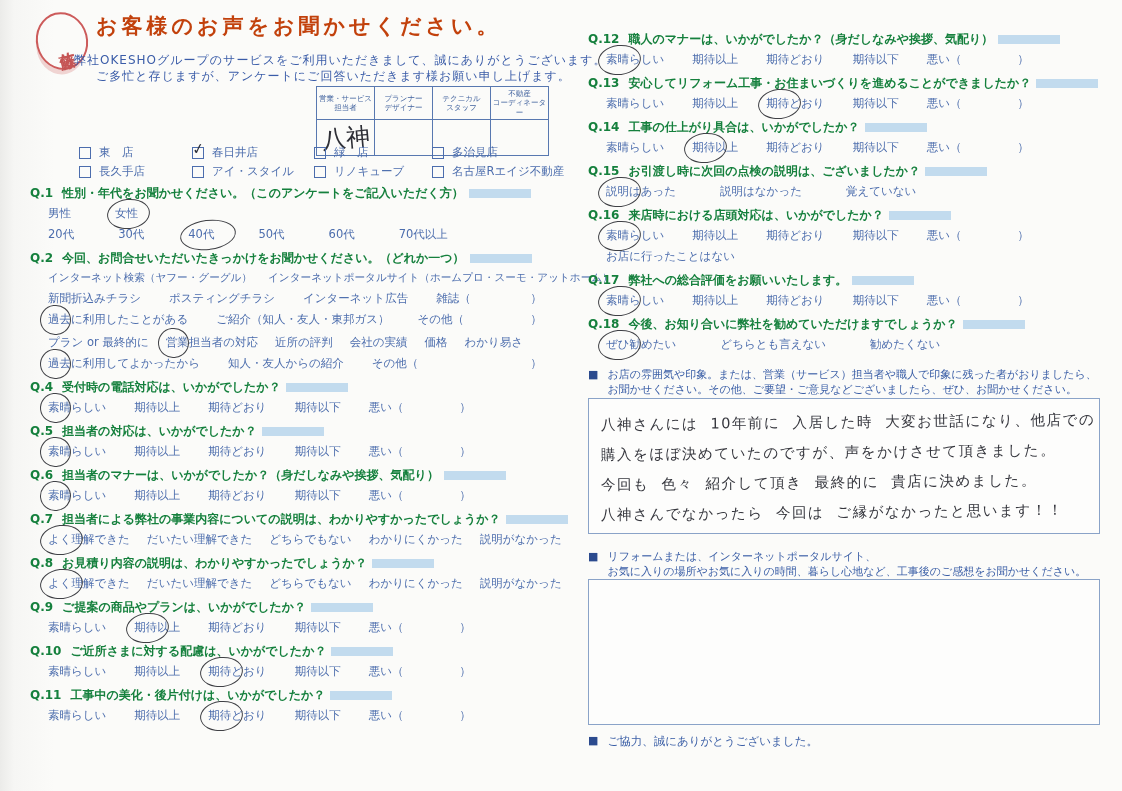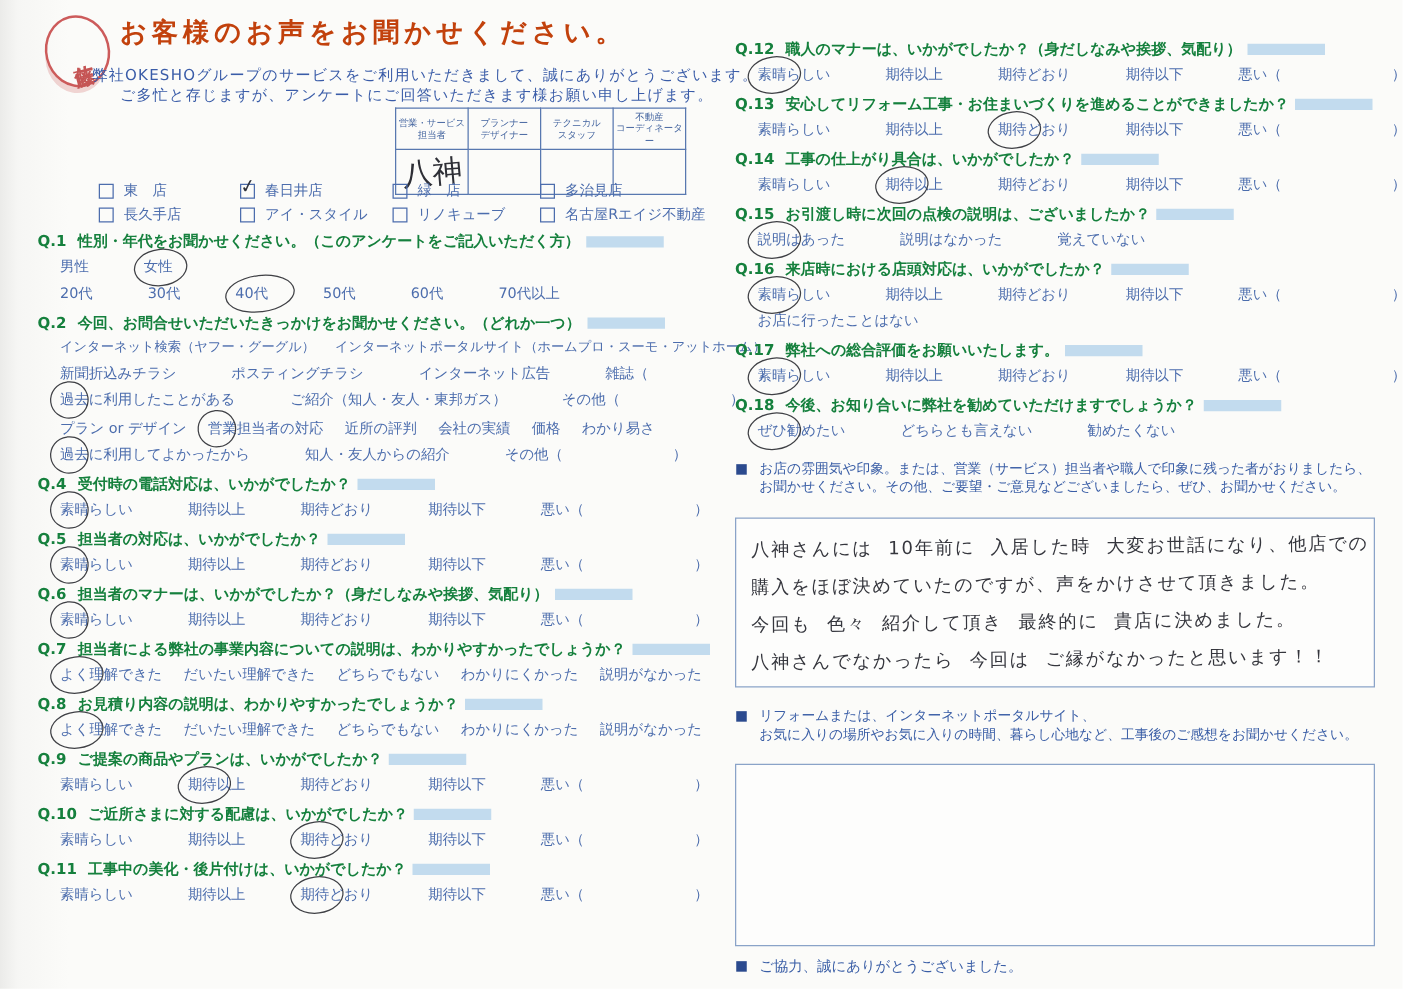--- a/index.html
+++ b/index.html
@@ -51,41 +51,41 @@
   .ck{position:absolute;left:-1px;top:-8px;font-size:15px;color:#2f323c;transform:rotate(-10deg);font-weight:bold;}
 
   
   .col{position:absolute;}
   .col-left{left:30px;top:185px;width:526px;}
   .col-right{left:588px;top:31px;width:512px;}
   .q{margin-bottom:8px;}
   .q-head{font-size:12px;font-weight:bold;color:#15803d;white-space:nowrap;margin-bottom:4px;}
   .q-num{margin-right:9px;}
   .q-head::after{content:"";display:inline-block;width:62px;height:9px;background:#c2dbee;margin-left:5px;vertical-align:-1px;}
-  .q-row{display:flex;align-items:center;gap:44px;margin:2px 0 6px 18px;font-size:11.5px;color:#4c6dad;white-space:nowrap;}
+  .q-row{display:flex;align-items:center;gap:28px;margin:2px 0 6px 18px;font-size:11.5px;color:#4c6dad;white-space:nowrap;}
   .q-row.wide{gap:44px;}
   .q-row.snug{gap:17px;}
   .q-row.tight{gap:16px;font-size:10.6px;}
   .opt{position:relative;}
   .mk{
     position:absolute;left:-8px;top:-7px;height:28px;
     border:1.7px solid #3f4045;border-radius:50%;
     transform:rotate(-7deg);display:block;
   }
   .spacer{flex:1;}
   .pc-mid{margin-right:88px;}
   .pc-end{margin-right:14px;}
 
   
   .csec{margin-top:16px;}
   .c-head{display:flex;font-size:11px;color:#3a5ea6;line-height:1.35;}
   .bullet{color:#2b4a8e;font-size:11px;margin-right:9px;flex:none;}
   .c-box{
     border:1.4px solid #8aa3c8;background:rgba(255,255,255,.5);
-    margin-top:16px;padding:8px 12px;
+    margin-top:0;padding:8px 12px;
   }
   .c-box1{height:118px;}
   .c-box2{height:128px;}
   .hw-line{
     font-size:14.5px;color:#35363d;letter-spacing:1.5px;word-spacing:6px;
     line-height:30px;transform:rotate(-.6deg);white-space:nowrap;
   }
   .footer{display:flex;margin-top:9px;font-size:11.5px;color:#3a5ea6;}
 </style>
 </head>
@@ -191,21 +191,21 @@
         <div class="q-row">
           <span class="opt"><span>過去に利用したことがある</span><i class="mk" style="width: 28.5px;"></i></span>
           <span class="opt"><span>ご紹介（知人・友人・東邦ガス）</span></span>
           <span class="opt"><span>その他（</span></span>
           <span class="spacer"></span>
           <span class="pc-end">）</span>
         </div>
       </div>
       <div class="q">
         <div class="q-row snug">
-          <span class="opt"><span>プラン or デザイン</span></span>
+          <span class="opt"><span>プラン or 最終的に</span></span>
           <span class="opt"><span>営業担当者の対応</span><i class="mk" style="width: 28.5px;"></i></span>
           <span class="opt"><span>近所の評判</span></span>
           <span class="opt"><span>会社の実績</span></span>
           <span class="opt"><span>価格</span></span>
           <span class="opt"><span>わかり易さ</span></span>
         </div>
         <div class="q-row">
           <span class="opt"><span>過去に利用してよかったから</span><i class="mk" style="width: 28.5px;"></i></span>
           <span class="opt"><span>知人・友人からの紹介</span></span>
           <span class="opt"><span>その他（</span></span>

